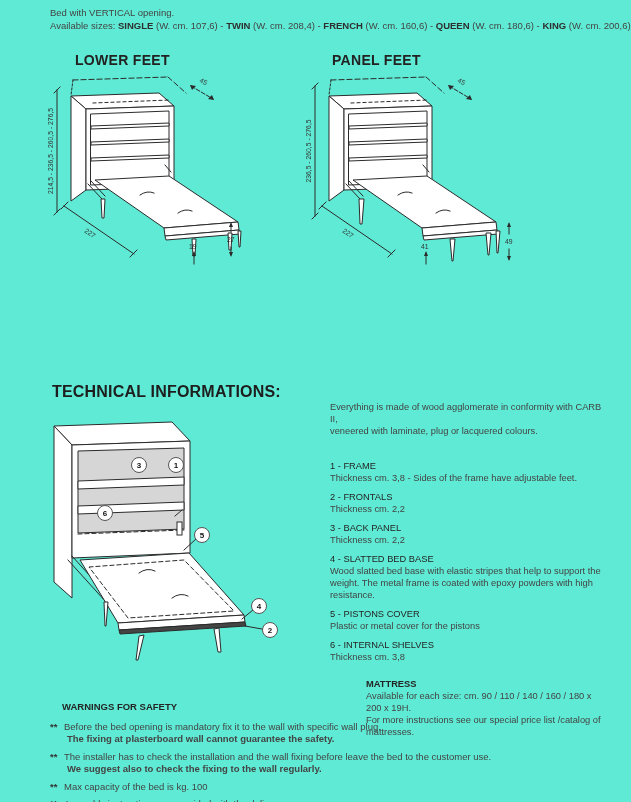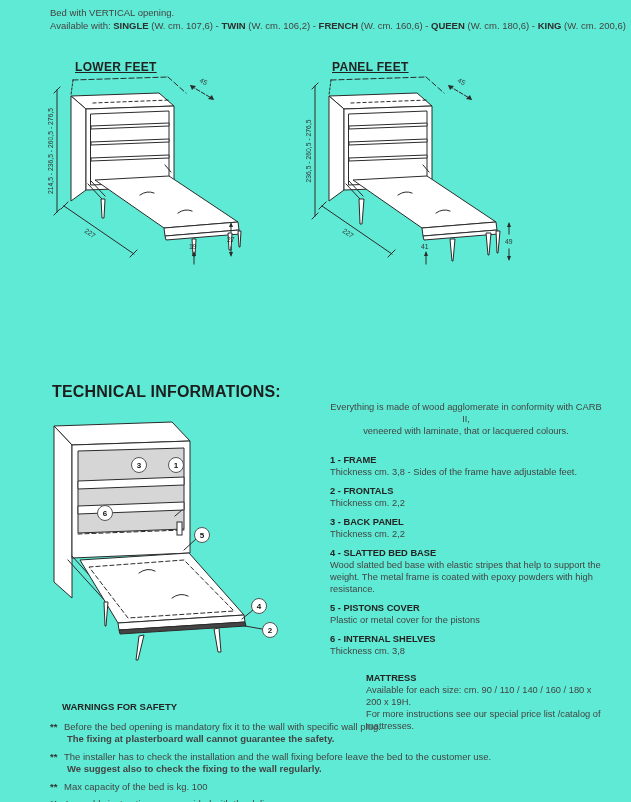--- a/index.html
+++ b/index.html
@@ -2,32 +2,32 @@
 <html><head>
 <meta charset="utf-8">
 <style>
   html,body{margin:0;padding:0;background:#ffffff;}
   .page{
     position:relative;width:631px;height:802px;background:#5eead4;
     font-family:"Liberation Sans", sans-serif;color:#3b3b3b;overflow:hidden;
   }
   .doc-header{position:absolute;left:50px;top:6px;font-size:9.5px;line-height:13px;color:#444;}
   .doc-header b{color:#2e2e2e;}
-  .dtitle{position:absolute;top:60px;font-size:12px;font-weight:bold;color:#222;letter-spacing:.3px;text-decoration:underline;}
+  .dtitle{position:absolute;top:52px;font-size:14px;font-weight:bold;color:#222;letter-spacing:.3px;}
   .dtitle.lower{left:75px;}
   .dtitle.higher{left:332px;}
   .svgbox{position:absolute;}
   .svg-lower{left:44px;top:68px;}
   .svg-higher{left:302px;top:68px;}
   .svg-tech{left:44px;top:410px;}
   .tech-title{position:absolute;left:52px;top:383px;font-size:16px;font-weight:bold;color:#1d1d1d;letter-spacing:.2px;}
   .tech-col{position:absolute;left:330px;top:401px;width:272px;font-size:9.3px;line-height:12px;color:#444;}
-  .t-intro{margin-bottom:17px;text-align:center;}
+  .t-intro{margin-bottom:23px;}
   .t-item{margin-bottom:7px;}
-  .t-item .t-head{font-weight:bold;color:#242424;}
+  .t-item .t-head{font-weight:normal;color:#242424;}
   .t-mattress{margin-top:15px;margin-left:36px;}
   .t-mattress .t-head{font-weight:bold;color:#242424;}
   .warnings{position:absolute;left:50px;top:701px;width:545px;font-size:9.5px;line-height:12.5px;color:#444;}
   .w-title{font-weight:bold;color:#242424;margin-bottom:7px;margin-left:12px;}
   .w-item{display:flex;margin-bottom:5px;}
   .w-marker{width:14px;flex:0 0 14px;font-weight:bold;color:#333;}
   .w-line2{padding-left:3px;font-weight:bold;}
   .dim{font-size:6.8px;fill:#333;}
   .callout-num{font-size:8px;font-weight:bold;fill:#111;}
   svg .ln{fill:none;stroke:#2b2b2b;stroke-width:1;stroke-linecap:square;}
@@ -35,21 +35,21 @@
   svg .filld{fill:#2b2b2b;stroke:none;}
 </style>
 </head>
 <body>
 
 <div class="page">
 
   <div class="doc-header">
     <div>Bed with VERTICAL opening.</div>
     <div>
-      <span>Available with: </span><b>SINGLE</b><span> (W. cm. 107,6)</span><span> - </span><b>TWIN</b><span> (W. cm. 106,2)</span><span> - </span><b>FRENCH</b><span> (W. cm. 160,6)</span><span> - </span><b>QUEEN</b><span> (W. cm. 180,6)</span><span> - </span><b>KING</b><span> (W. cm. 200,6)</span>
+      <span>Available sizes: </span><b>SINGLE</b><span> (W. cm. 107,6)</span><span> - </span><b>TWIN</b><span> (W. cm. 208,4)</span><span> - </span><b>FRENCH</b><span> (W. cm. 160,6)</span><span> - </span><b>QUEEN</b><span> (W. cm. 180,6)</span><span> - </span><b>KING</b><span> (W. cm. 200,6)</span>
     </div>
   </div>
 
   <div class="dtitle lower">LOWER FEET</div>
   <div class="dtitle higher">PANEL FEET</div>
 
   <svg class="svgbox svg-lower" width="252" height="200" viewBox="0 0 252 200">
     <g class="ln">
       <path d="M29,12 L124,9" stroke-dasharray="5,3"></path>
       <path d="M29,12 L27,27" stroke-dasharray="2,2"></path>
@@ -214,21 +214,21 @@
     </g>
     <g>
       <circle cx="226" cy="220" r="7.5" fill="#fff" stroke="#555"></circle>
       <text class="callout-num" x="226" y="223" text-anchor="middle">2</text>
     </g>
   </svg>
 
   <div class="tech-col">
     <div class="t-intro">
       <div>Everything is made of wood agglomerate in conformity with CARB II,</div>
-      <div>veneered with laminate, that or lacquered colours.</div>
+      <div>veneered with laminate, plug or lacquered colours.</div>
     </div>
     <div class="t-item">
       <div class="t-head">1 - FRAME</div>
       <div class="t-body">Thickness cm. 3,8 - Sides of the frame have adjustable feet.</div>
     </div>
     <div class="t-item">
       <div class="t-head">2 - FRONTALS</div>
       <div class="t-body">Thickness cm. 2,2</div>
     </div>
     <div class="t-item">

